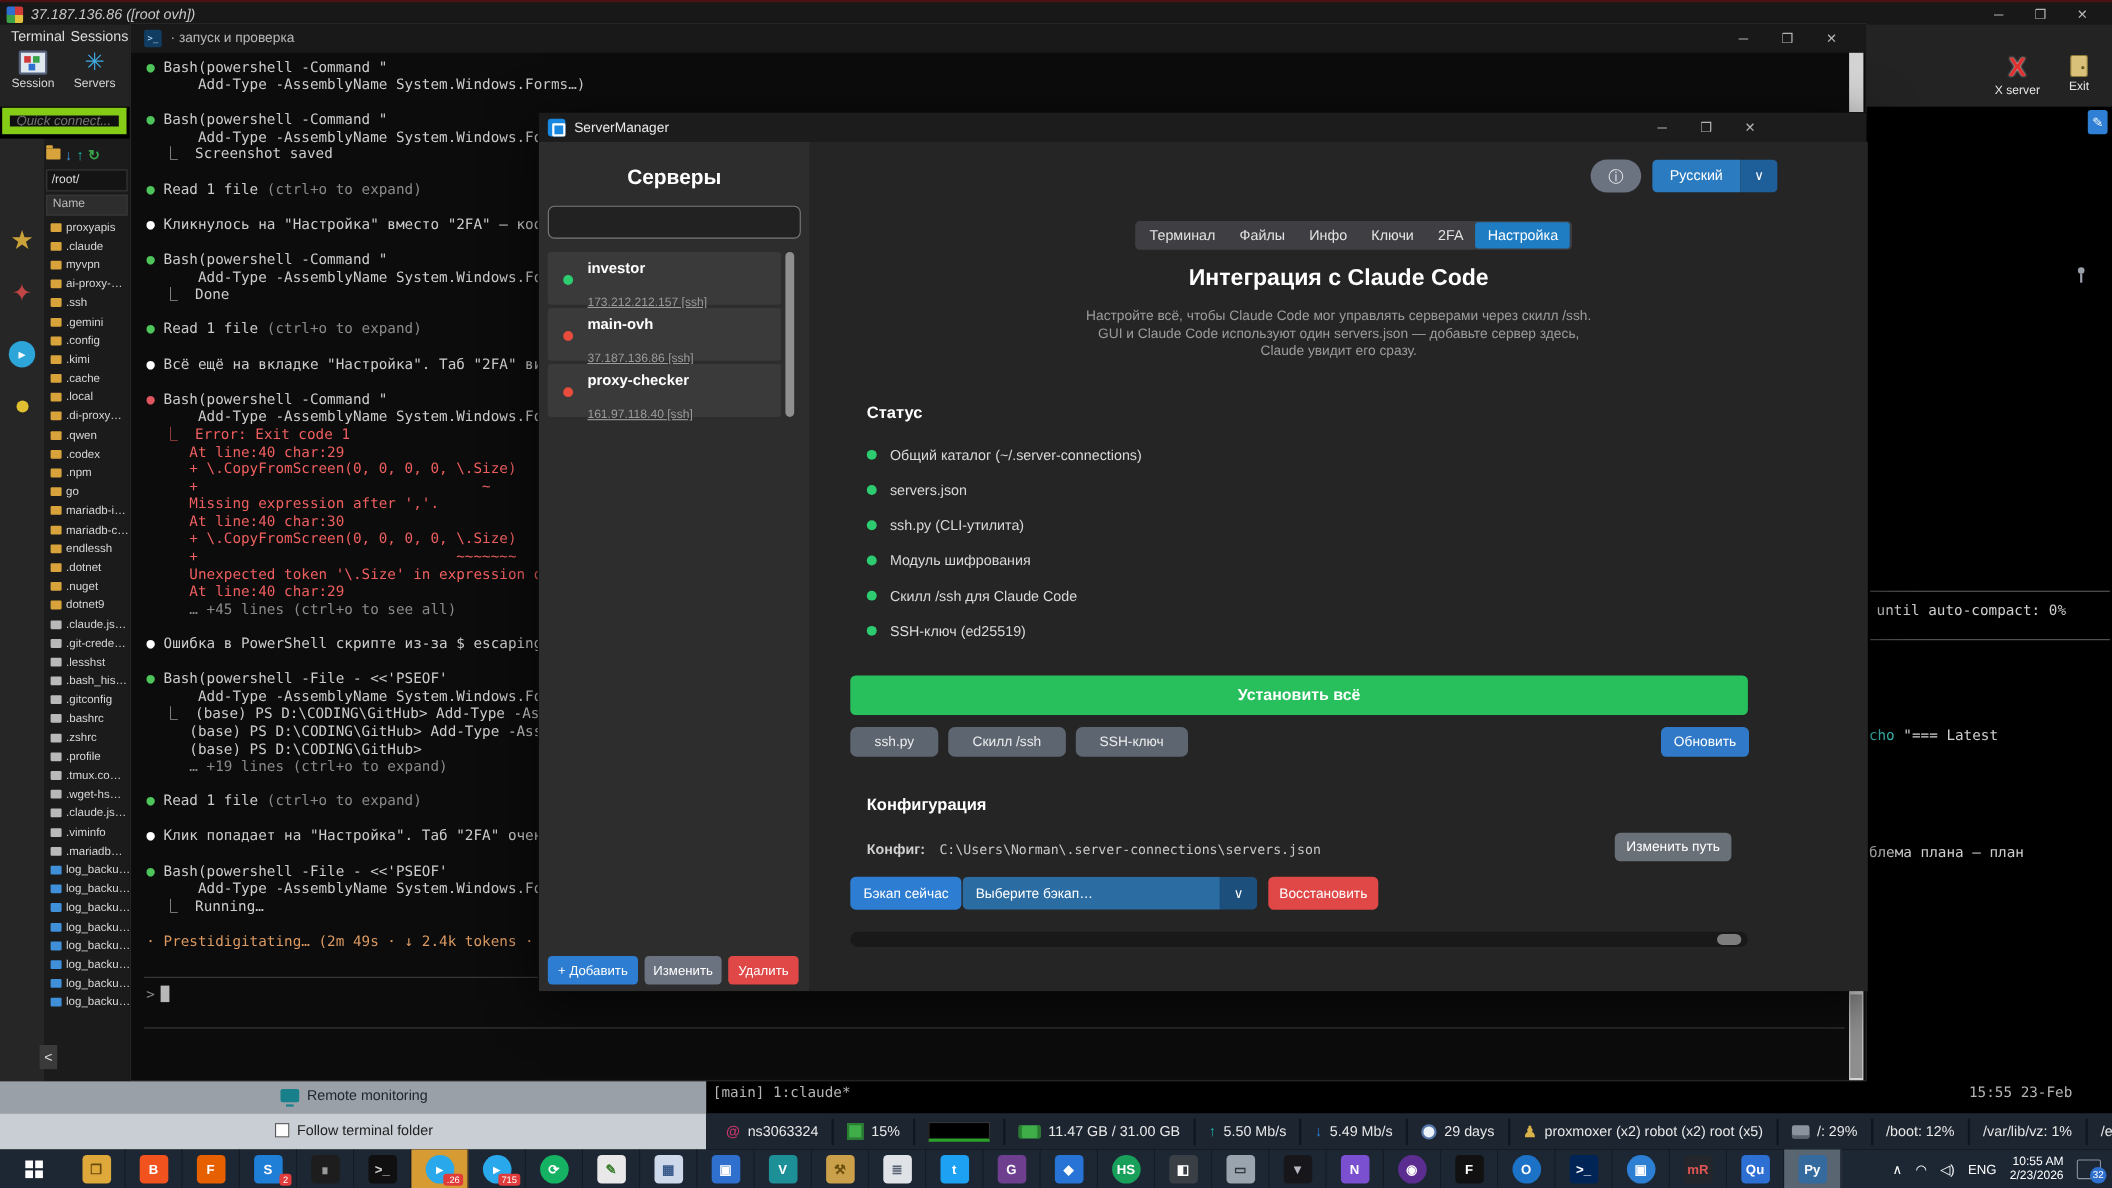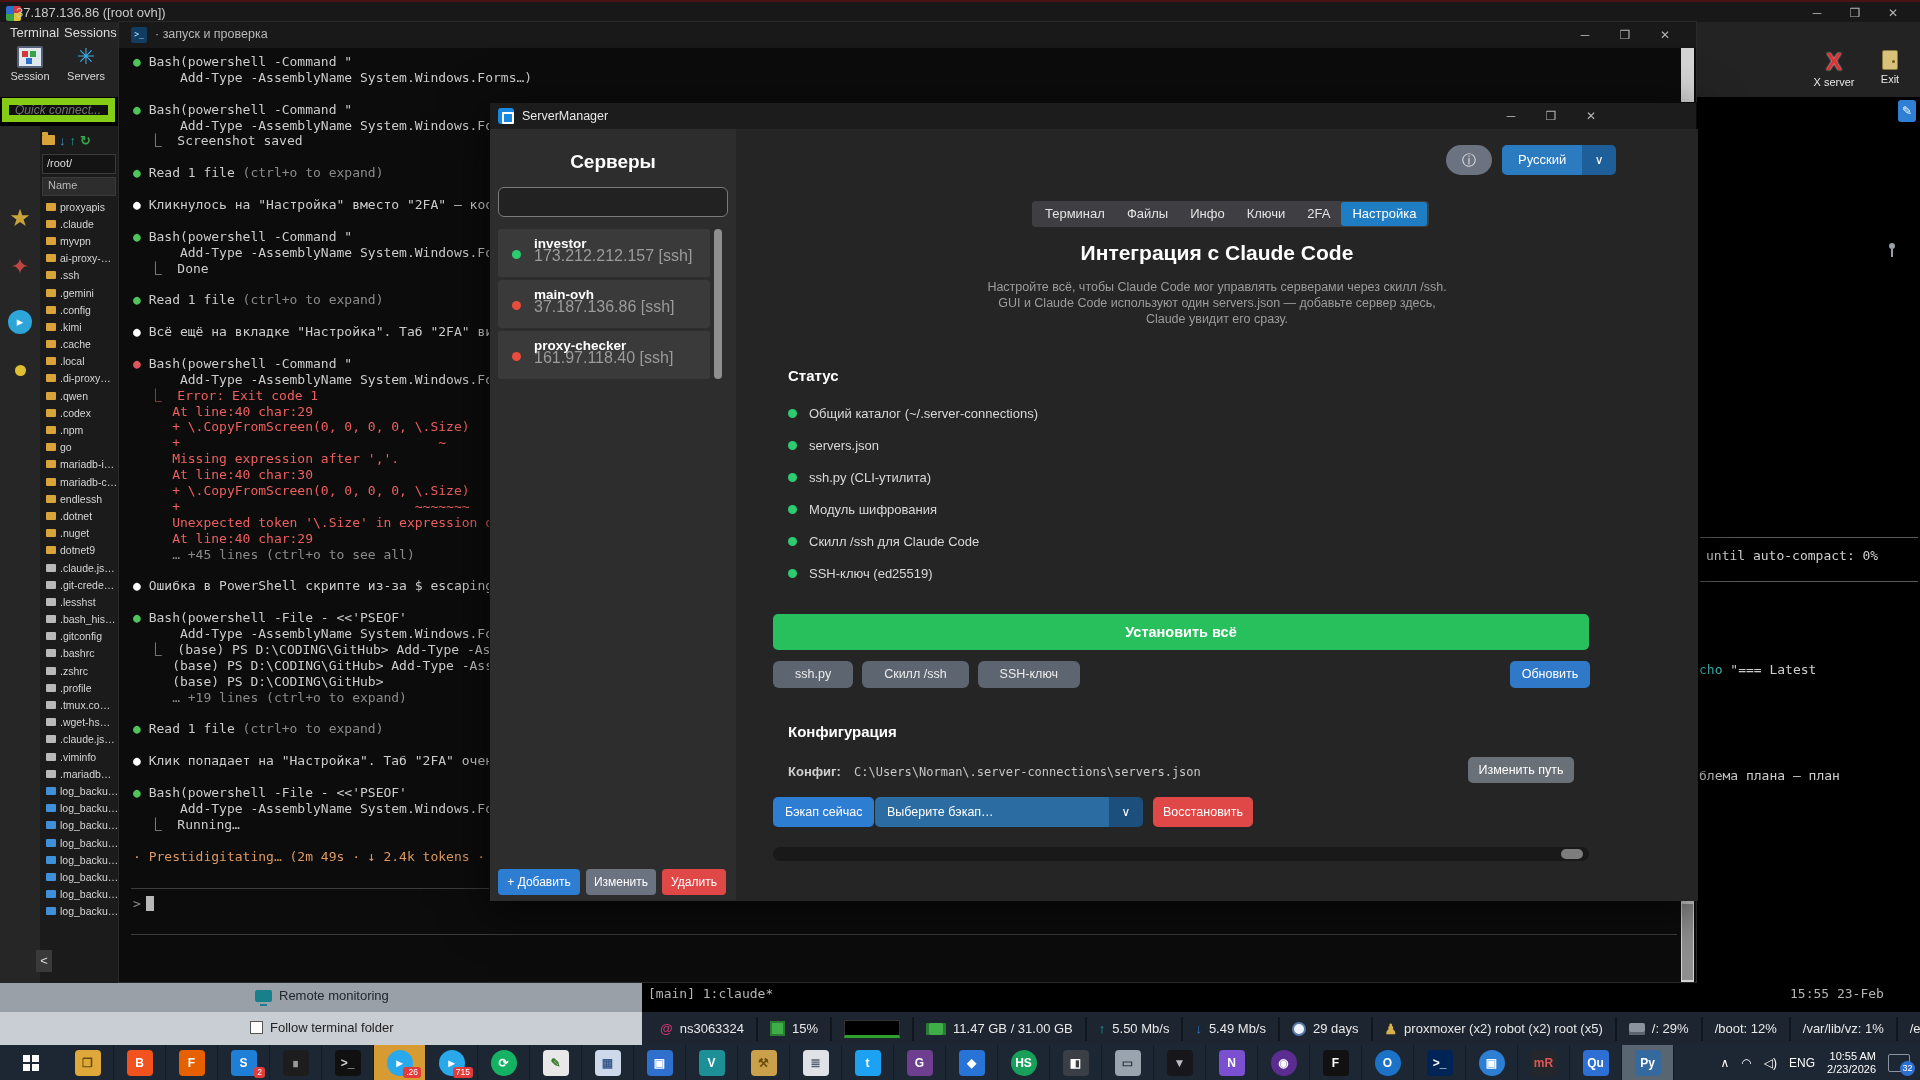--- a/index.html
+++ b/index.html
@@ -4,21 +4,21 @@
 <style>
   * { margin:0; padding:0; box-sizing:border-box; }
   html,body { width:1920px; height:1080px; overflow:hidden; background:#000; font-family:"Liberation Sans",sans-serif; }
   .abs { position:absolute; }
   #desktop { position:absolute; inset:0; background:#000; }
 
   
   #moba-title { left:0; top:0; width:1920px; height:22px; background:#181818; border-top:2px solid #4a1212; color:#c9c9c9; font-size:13px; }
   #moba-title .ticon { position:absolute; left:6px; top:4px; width:15px; height:15px; border-radius:2px;
     background:conic-gradient(#d23a3a 0 25%,#e2c23a 0 50%,#3aa34a 0 75%,#2f6fd0 0 100%); }
-  #moba-title .ttext { position:absolute; left:16px; top:3px; }
+  #moba-title .ttext { position:absolute; left:28px; top:3px;font-style:italic; }
   .wctl { position:absolute; top:2px; width:38px; height:18px; text-align:center; color:#b5b5b5; font-size:12px; line-height:18px; }
   #moba-toolbar { left:0; top:22px; width:1920px; height:75px; background:#232323; }
   .menu-item { position:absolute; top:3px; color:#dcdcdc; font-size:13px; }
   .bigbtn { position:absolute; top:24px; width:52px; text-align:center; color:#d8d8d8; font-size:11px; }
   .bigbtn .ic { display:block; margin:0 auto 2px; width:26px; height:22px; position:relative; }
   .ic-session { background:#dfe8ef; border:2px solid #55607a; border-radius:2px; }
   .ic-session:after { content:""; position:absolute; left:3px; top:3px; width:6px; height:6px; background:#d23a3a; box-shadow:8px 0 0 #3aa34a, 4px 7px 0 #2f6fd0; }
   .ic-servers { color:#3fa9e0; font-size:22px; line-height:22px; }
   .rightbtn { position:absolute; top:28px; width:56px; text-align:center; color:#e6e6e6; font-size:11px; }
   .x-glyph { display:block; margin:0 auto 2px; color:#e03131; font-weight:bold; font-size:24px; line-height:24px; text-shadow:0 0 2px #fff; }
@@ -109,21 +109,21 @@
   #smt-icon:after { content:""; position:absolute; left:4px; top:4px; width:8px; height:8px; border:2px solid #fff; border-radius:1px; }
   #smt-title { position:absolute; left:32px; top:6px; color:#e8e8e8; font-size:12.5px; }
   #sm-left { position:absolute; left:0; top:26px; width:246px; height:772px; background:#2d2d2d; }
   #sm-left-title { position:absolute; left:0; top:22px; width:100%; text-align:center; color:#fff; font-size:19px; font-weight:bold; }
   #sm-search { position:absolute; left:8px; top:58px; width:230px; height:30px; background:#222; border:1px solid #7a7a7a; border-radius:6px; color:#ddd; padding:0 8px; font-size:13px; }
   #sm-servers { position:absolute; left:8px; top:100px; width:212px; }
   .scard { position:relative; height:48px; margin-bottom:3px; background:#3a3a3a; border-radius:3px; }
   .sdot { position:absolute; left:14px; top:21px; width:9px; height:9px; border-radius:50%; }
   .sdot.online { background:#2ecc71; } .sdot.offline { background:#e74c3c; }
   .sname { position:absolute; left:36px; top:7px; color:#fff; font-size:13.5px; font-weight:bold; }
-  .sip { position:absolute; left:36px; top:18px; color:#9b9b9b; font-size:16px; }
+  .sip { position:absolute; left:36px; top:40px; color:#9b9b9b; font-size:11px;text-decoration:underline; }
   #sm-list-thumb { position:absolute; left:224px; top:100px; width:8px; height:150px; background:#8f8f8f; border-radius:4px; }
   .smbtn { position:absolute; top:740px; height:26px; border-radius:4px; color:#fff; font-size:12px; text-align:center; line-height:26px; }
   #sm-add { left:8px; width:82px; background:#2d7dd2; }
   #sm-edit { left:96px; width:70px; background:#6b7280; }
   #sm-del { left:172px; width:64px; background:#e04848; }
   #sm-right { position:absolute; left:246px; top:26px; width:962px; height:772px; background:#252525; }
   #sm-info-pill { position:absolute; left:710px; top:16px; width:46px; height:30px; background:#6b7280; border-radius:16px; color:#e9e9e9; text-align:center; line-height:30px; font-size:14px; }
   #sm-lang { position:absolute; left:766px; top:16px; height:30px; display:flex; border-radius:5px; overflow:hidden; }
   #sm-lang .lab { background:#2b7bc0; color:#fff; font-size:13px; line-height:30px; padding:0 16px; }
   #sm-lang .chev { background:#1f5f99; color:#fff; width:34px; text-align:center; line-height:30px; font-size:12px; }

